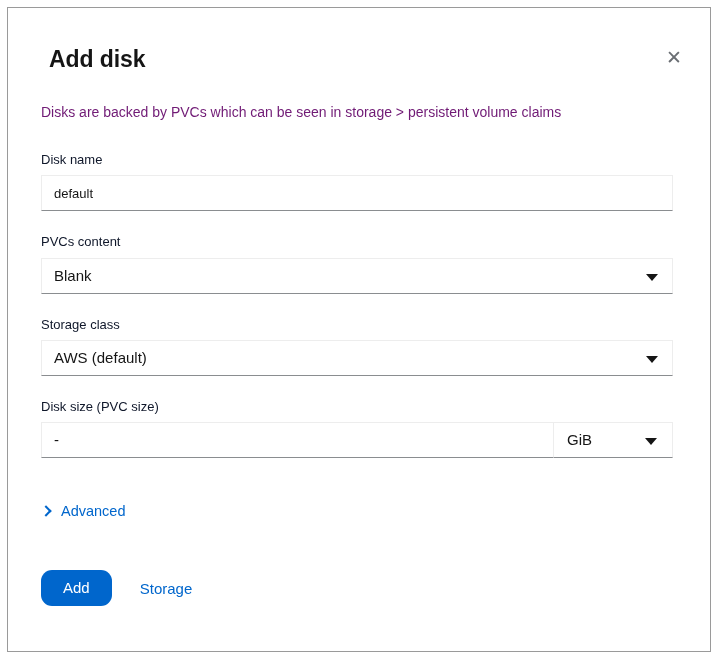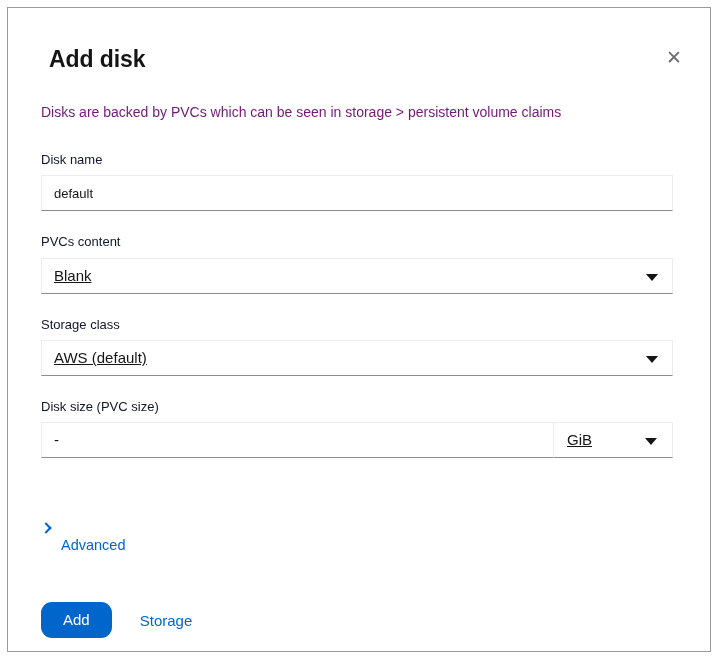--- a/index.html
+++ b/index.html
@@ -113,21 +113,20 @@
     border-bottom: 1px solid #8a8d90;
     display: flex;
     align-items: center;
     cursor: pointer;
   }
   .select-value {
     font-size: 15px;
     color: #151515;
     padding-left: 12px;
     line-height: 1;
-    text-decoration: underline;
   }
   .caret {
     position: absolute;
     right: 14px;
     top: 50%;
     margin-top: -2px;
     width: 0;
     height: 0;
     border-left: 6px solid transparent;
     border-right: 6px solid transparent;
@@ -195,21 +194,21 @@
     content: "";
     position: absolute;
     left: 1px;
     top: 1px;
     width: 6px;
     height: 6px;
     border-right: 2.4px solid #0066cc;
     border-top: 2.4px solid #0066cc;
     transform: rotate(45deg);
   }
-  .advanced-label { line-height: 1; margin-top: 34px; }
+  .advanced-label { line-height: 1; }
 
   
   .footer-actions {
     margin-top: 50px;
     display: flex;
     align-items: center;
   }
   .btn-primary {
     background: #0066cc;
     color: #ffffff;

